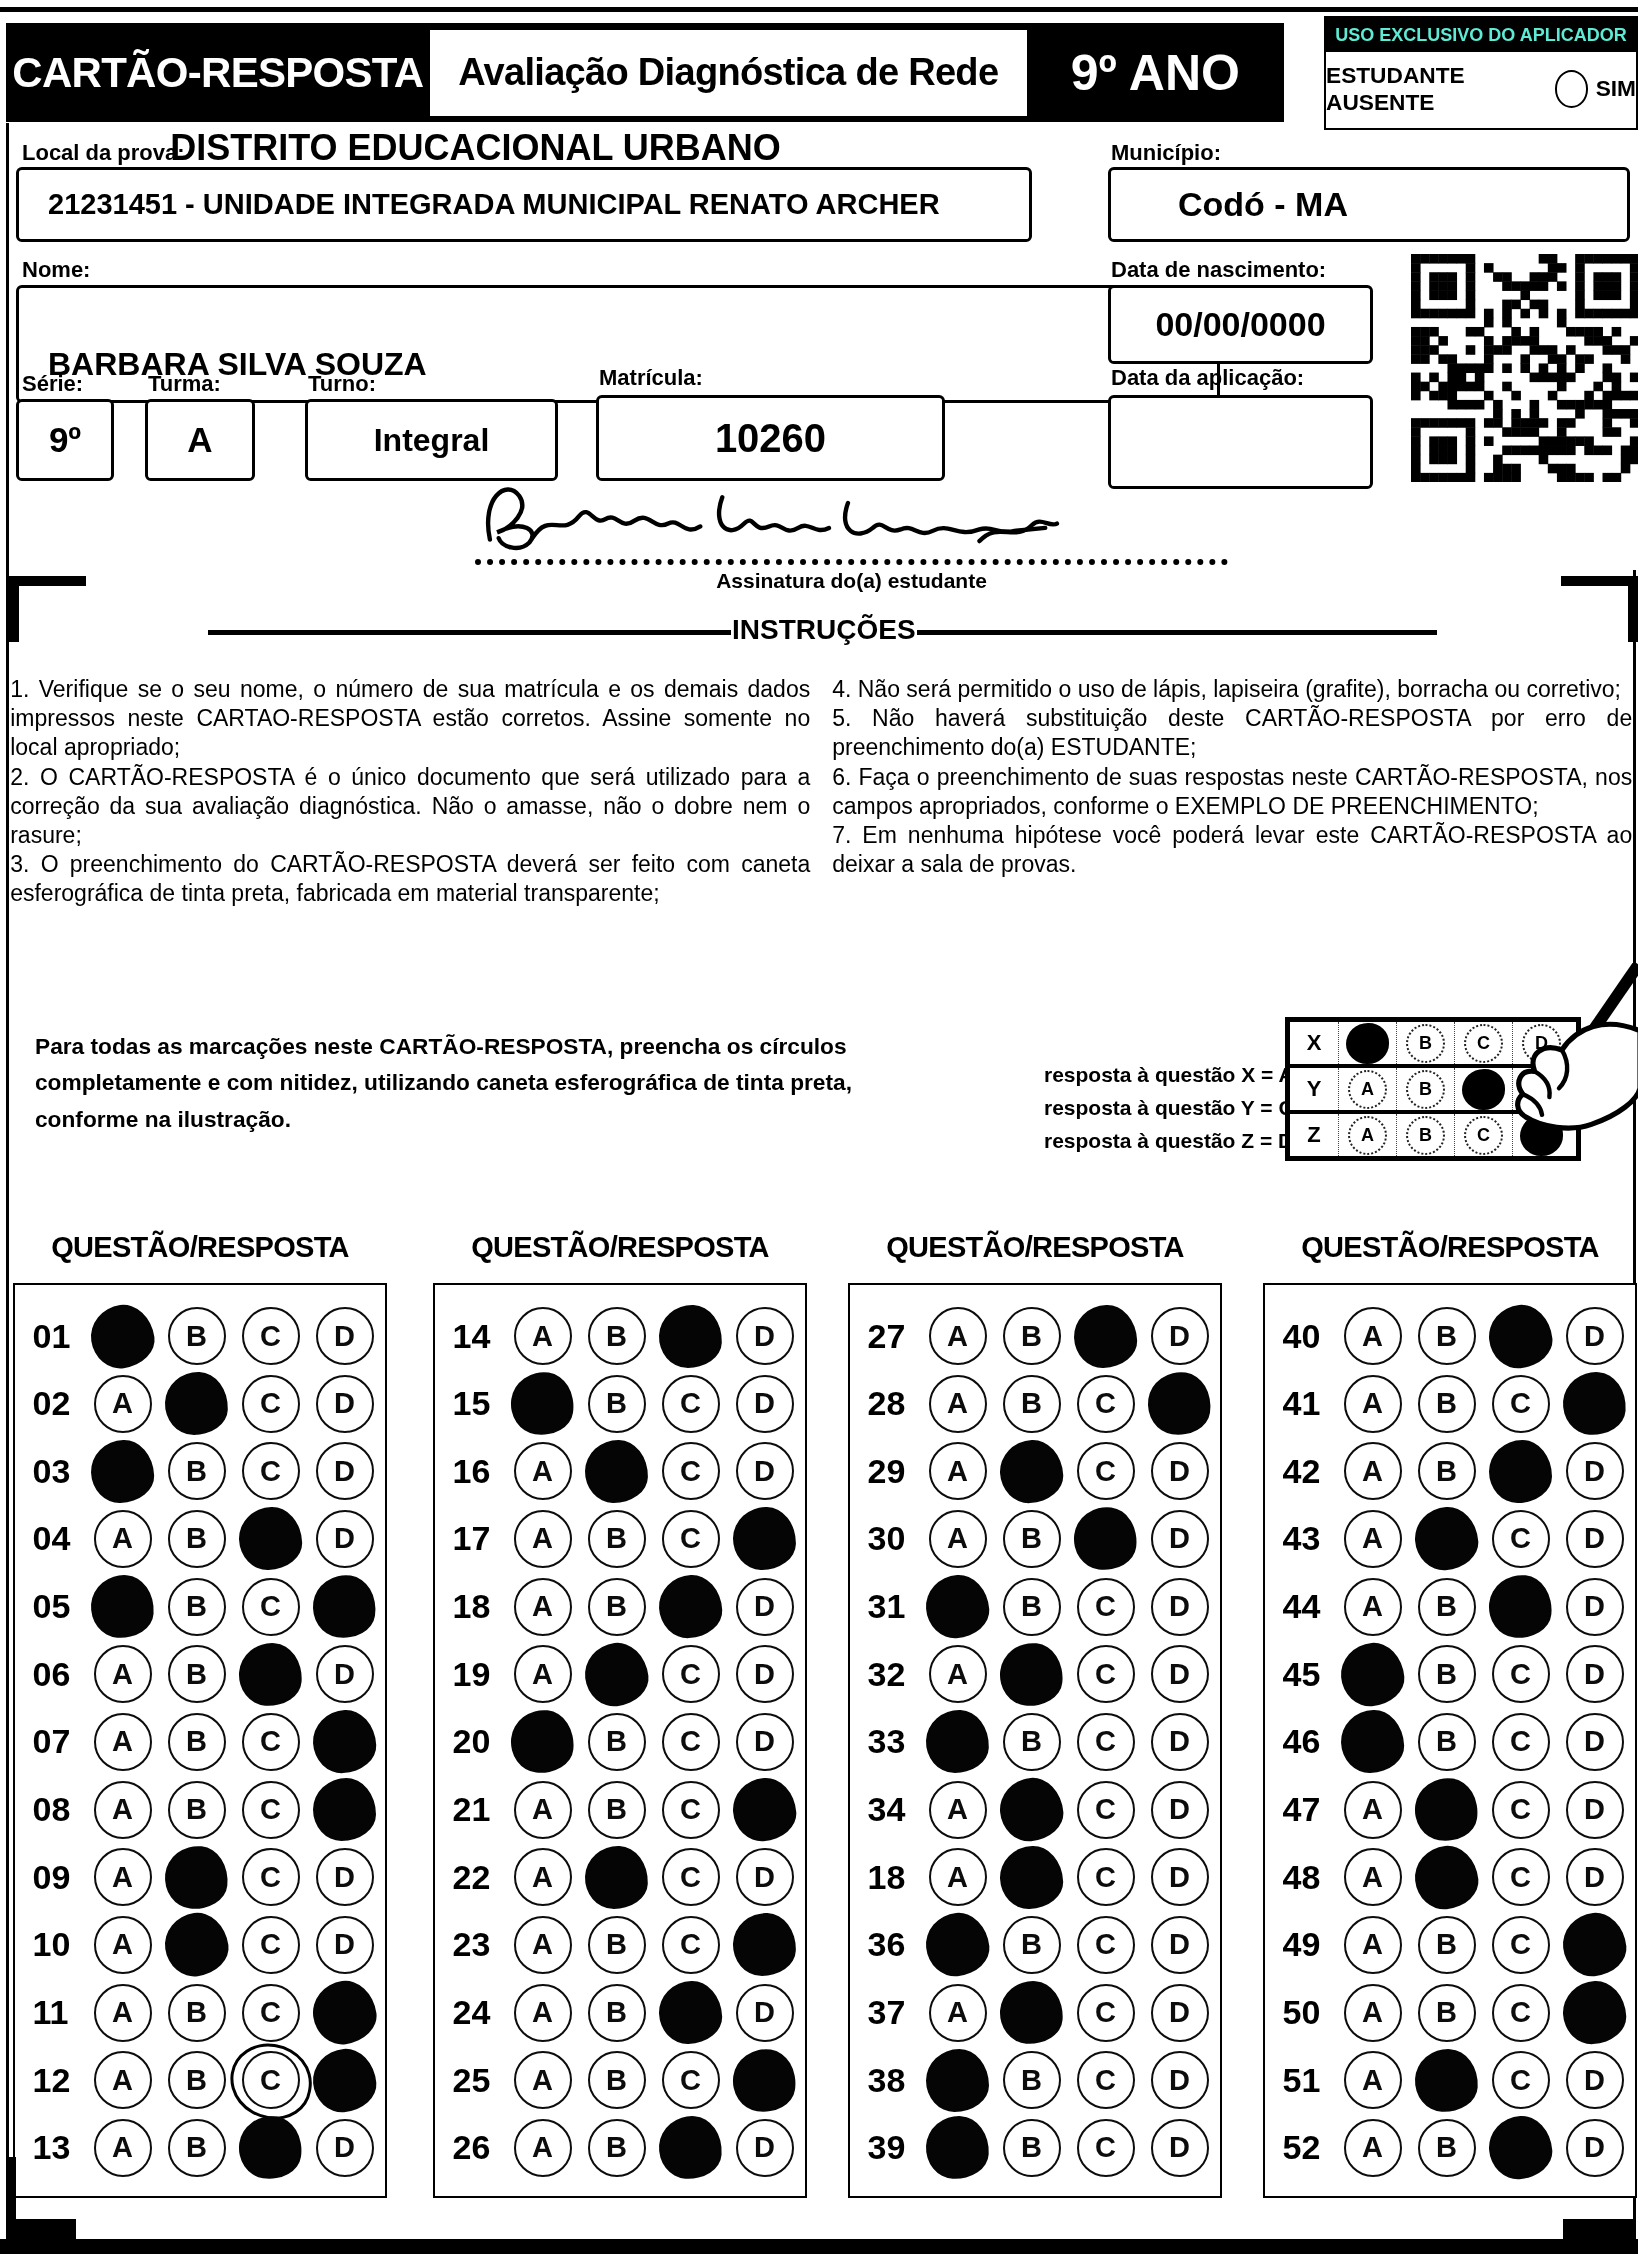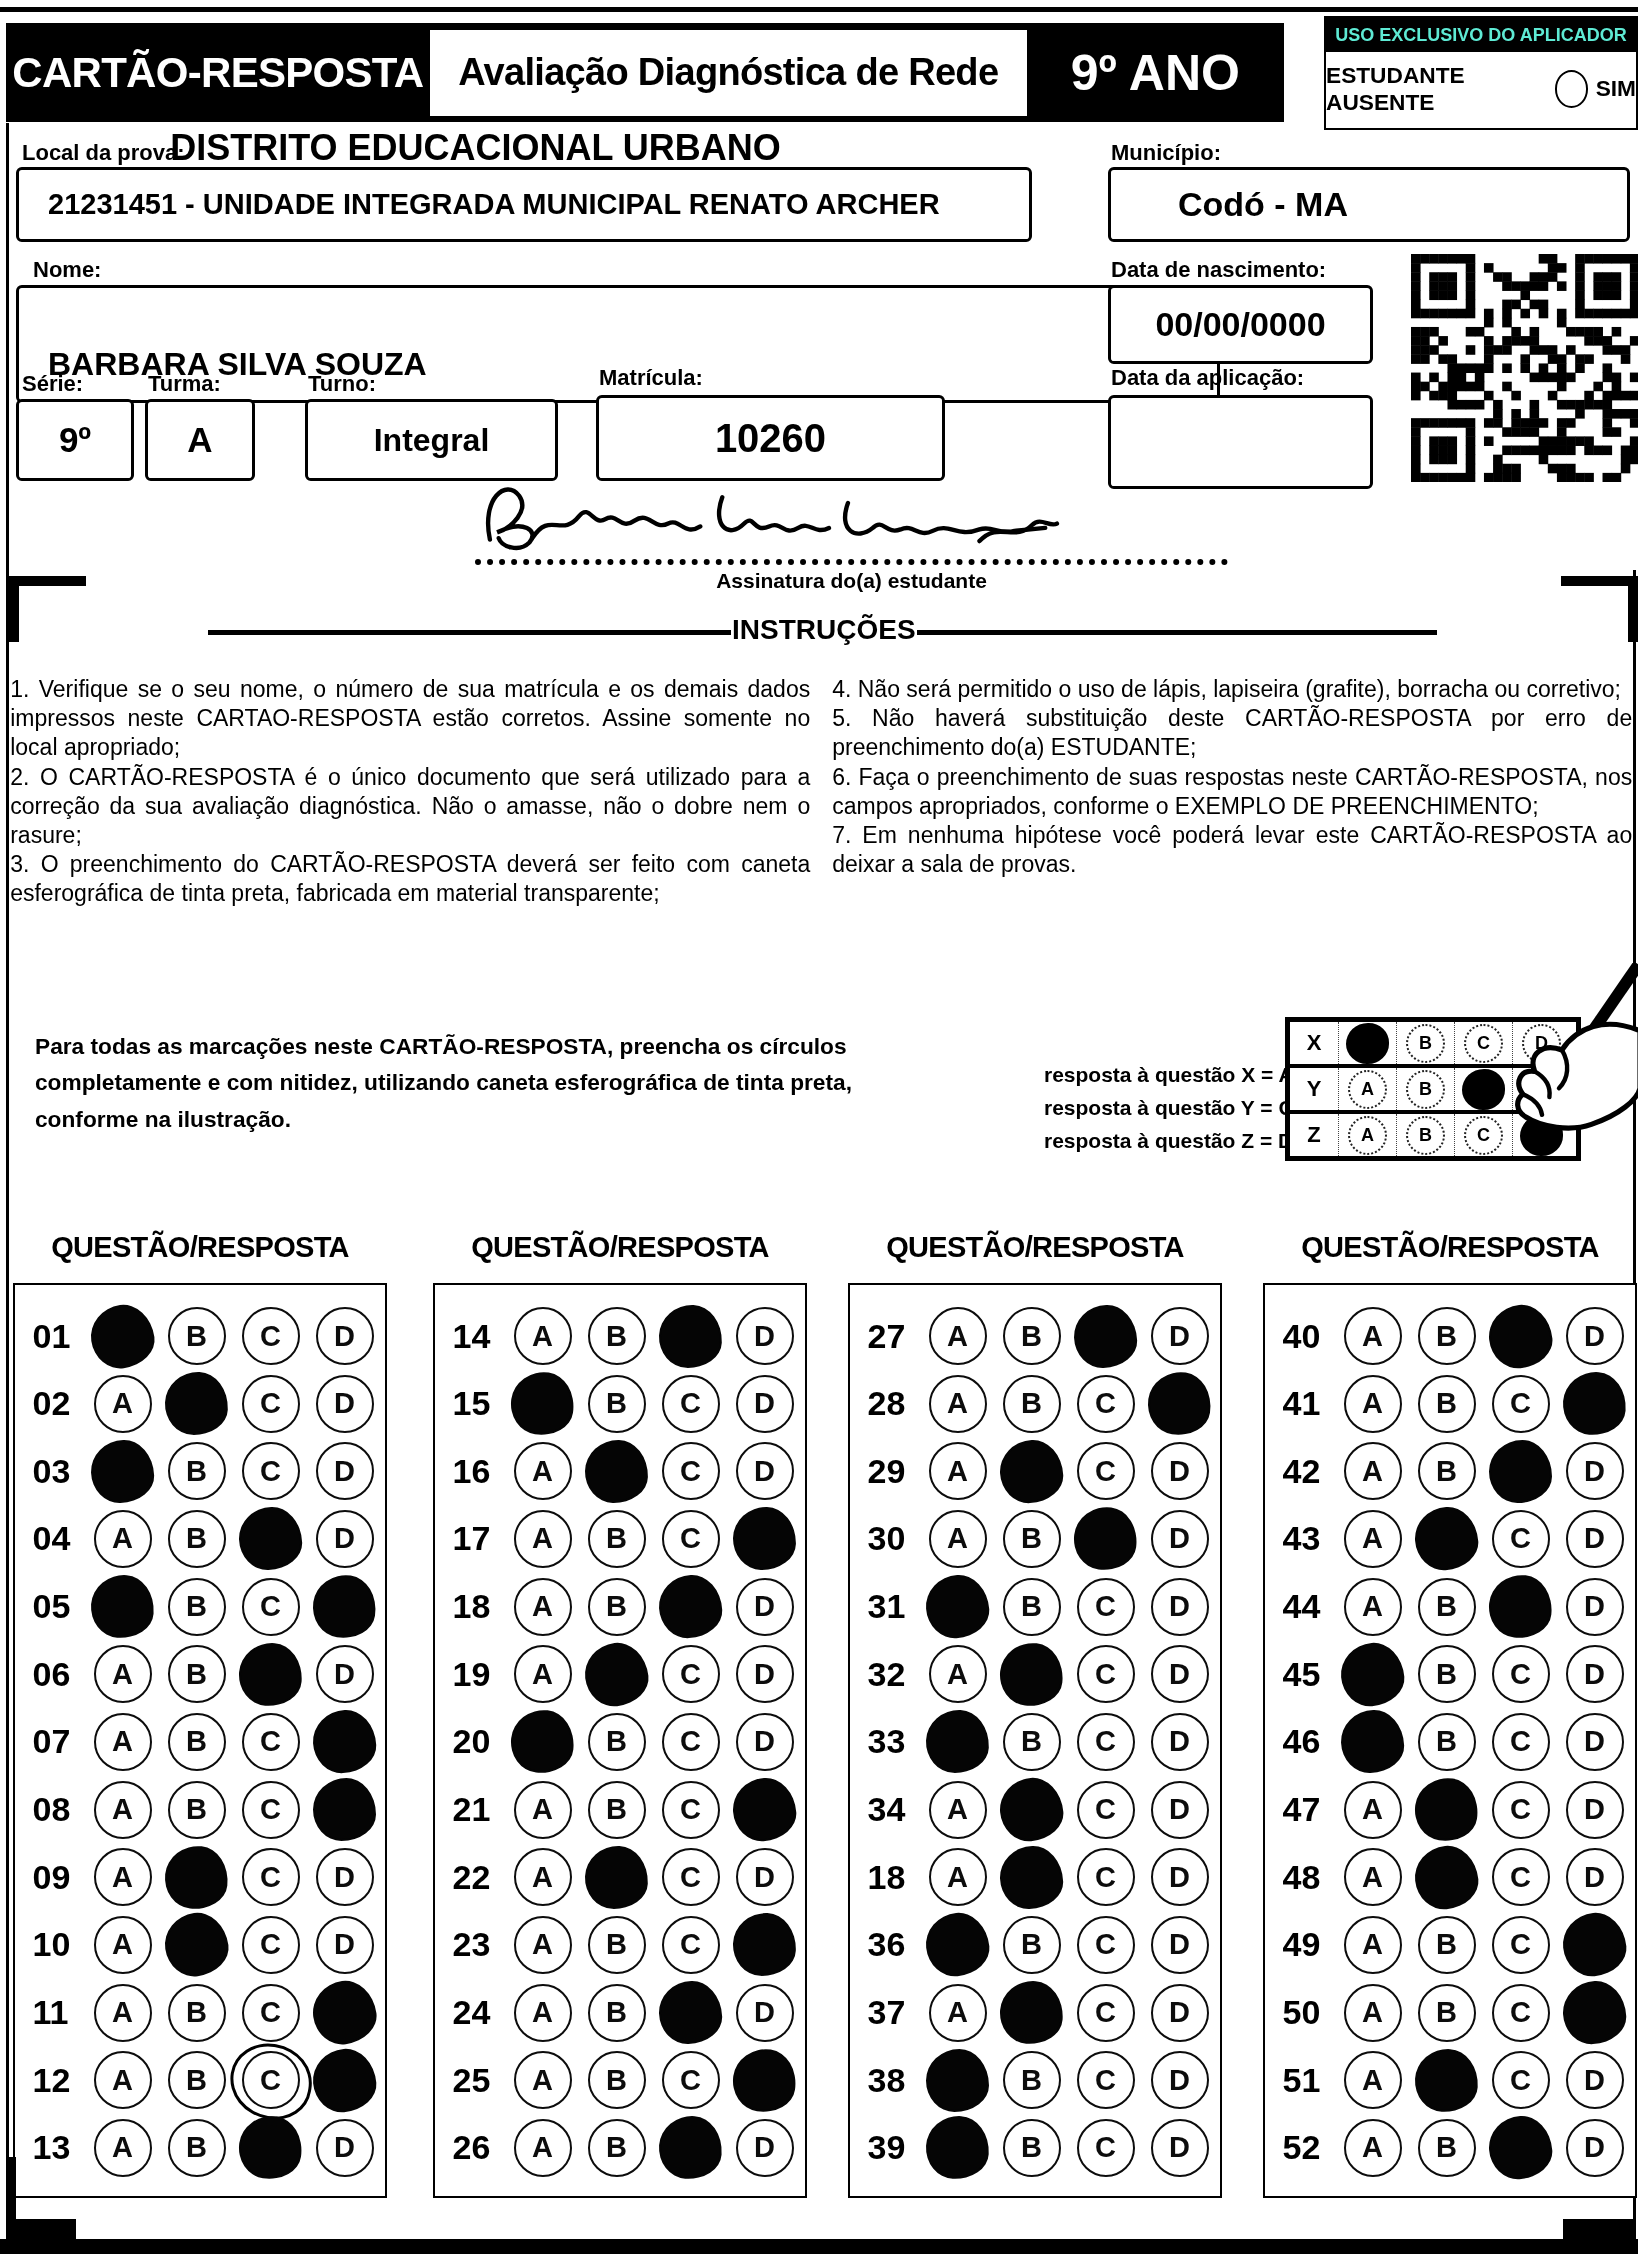--- a/index.html
+++ b/index.html
@@ -108,21 +108,21 @@
   <div class="abs district">DISTRITO EDUCACIONAL URBANO</div>
   <div class="abs fieldbox" style="left:16px;top:167px;width:1016px;height:75px;padding-left:29px;font-size:29px;box-sizing:border-box;">
     <span>21231451 - UNIDADE INTEGRADA MUNICIPAL RENATO ARCHER</span>
   </div>
 
   <div class="abs lbl" style="left:1111px;top:140px;">Município:</div>
   <div class="abs fieldbox" style="left:1108px;top:167px;width:522px;height:75px;padding-left:67px;font-size:34px;box-sizing:border-box;">
     <span>Codó - MA</span>
   </div>
 
-  <div class="abs lbl" style="left:22px;top:257px;margin-left:11px;">Nome:</div>
+  <div class="abs lbl" style="left:22px;top:257px;">Nome:</div>
   <div class="abs fieldbox" style="left:16px;top:285px;width:1204px;height:118px;padding:0 0 17.5px 29px;font-size:32px;align-items:flex-end;box-sizing:border-box;">
     <span>BARBARA SILVA SOUZA</span>
   </div>
 
   <div class="abs lbl" style="left:1111px;top:257px;">Data de nascimento:</div>
   <div class="abs fieldbox" style="left:1108px;top:285px;width:265px;height:79px;justify-content:center;font-size:34px;box-sizing:border-box;">
     <span>00/00/0000</span>
   </div>
 
   <svg class="abs qr" id="qr" viewBox="0 0 25 25" preserveAspectRatio="none">
@@ -425,21 +425,21 @@
       <rect x="11" y="24" width="1.05" height="1.05" fill="#000"></rect>
       <rect x="16" y="24" width="1.05" height="1.05" fill="#000"></rect>
       <rect x="17" y="24" width="1.05" height="1.05" fill="#000"></rect>
       <rect x="18" y="24" width="1.05" height="1.05" fill="#000"></rect>
       <rect x="19" y="24" width="1.05" height="1.05" fill="#000"></rect>
       <rect x="21" y="24" width="1.05" height="1.05" fill="#000"></rect>
       <rect x="22" y="24" width="1.05" height="1.05" fill="#000"></rect>
     </svg>
 
   <div class="abs lbl" style="left:22px;top:371px;">Série:</div>
-  <div class="abs fieldbox" style="left:16px;top:399px;width:118px;height:82px;justify-content:center;font-size:35px;box-sizing:border-box;">
+  <div class="abs fieldbox" style="left:16px;top:399px;width:98px;height:82px;justify-content:center;font-size:35px;box-sizing:border-box;">
       <span>9º</span>
     </div>
 
   <div class="abs lbl" style="left:148px;top:371px;">Turma:</div>
   <div class="abs fieldbox" style="left:145px;top:399px;width:110px;height:82px;justify-content:center;font-size:35px;box-sizing:border-box;">
       <span>A</span>
     </div>
 
   <div class="abs lbl" style="left:308px;top:371px;">Turno:</div>
   <div class="abs fieldbox" style="left:305px;top:399px;width:253px;height:82px;justify-content:center;font-size:32px;box-sizing:border-box;">

